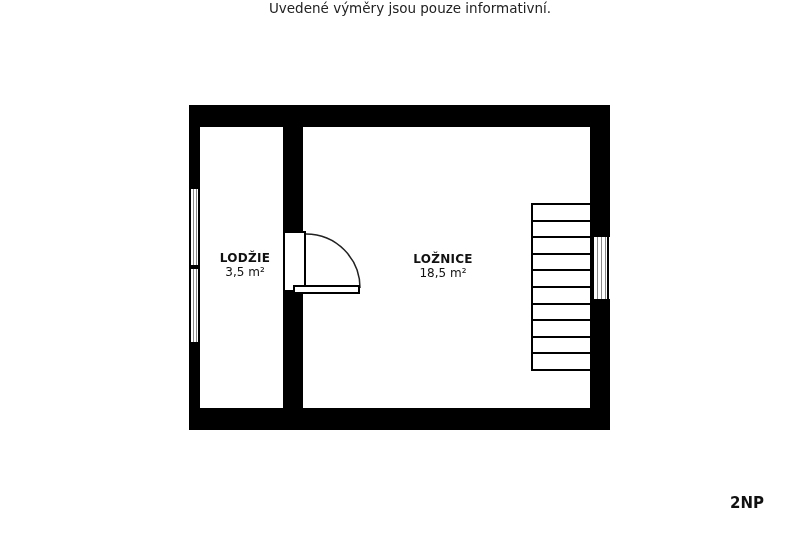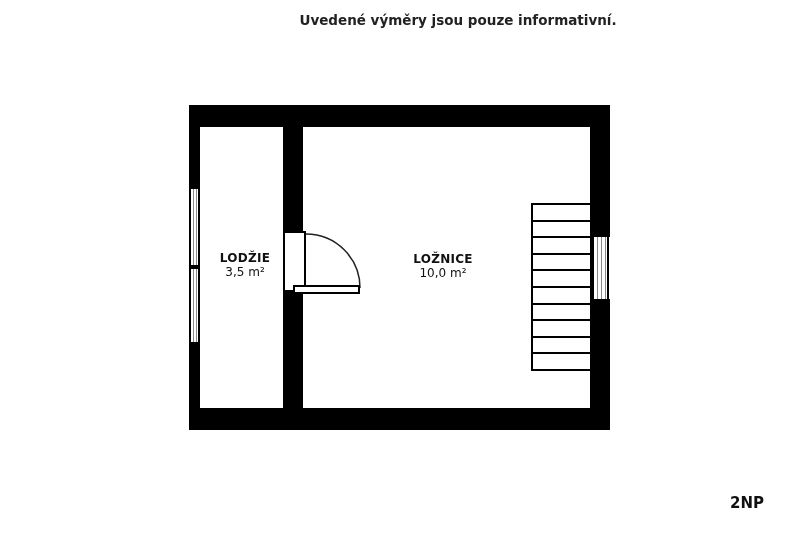--- a/index.html
+++ b/index.html
@@ -2,22 +2,22 @@
 <html><head>
 <meta charset="utf-8">
 <style>
   html,body{margin:0;padding:0;background:#fff;}
   .canvas{
     position:relative;width:800px;height:534px;background:#ffffff;overflow:hidden;
     font-family:"DejaVu Sans","Liberation Sans",sans-serif;color:#1a1a1a;
   }
   .wall{position:absolute;background:#000;}
   .disclaimer{
-    position:absolute;top:12px;left:410px;transform:translateX(-50%);
-    font-size:13.5px;font-weight:700;color:#222;white-space:nowrap;margin-left:48px;
+    position:absolute;top:0;left:410px;transform:translateX(-50%);
+    font-size:13.5px;font-weight:400;color:#222;white-space:nowrap;
   }
   .floor-label{
     position:absolute;top:494px;left:747px;transform:translateX(-50%);
     font-size:15px;font-weight:700;color:#111;
   }
   .room-label{
     position:absolute;transform:translateX(-50%);
     display:flex;flex-direction:column;align-items:center;line-height:1.15;
     text-align:center;white-space:nowrap;
   }
@@ -95,20 +95,20 @@
         <div class="tread"></div>
         <div class="tread"></div>
       </div>
 
     <div class="room-label" style="left:245px;top:252px;">
       <div class="room-name">LODŽIE</div>
       <div class="room-area">3,5 m²</div>
     </div>
     <div class="room-label" style="left:443px;top:253px;">
       <div class="room-name">LOŽNICE</div>
-      <div class="room-area">10,0 m²</div>
+      <div class="room-area">18,5 m²</div>
     </div>
 
   </div>
 
   <div class="floor-label">2NP</div>
 
 </div>
 
 </body></html>

